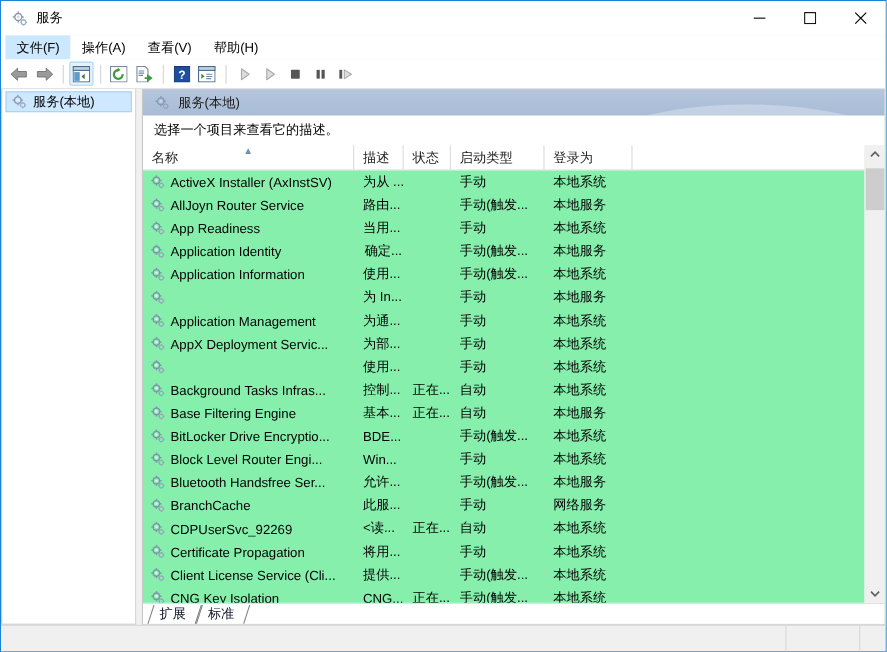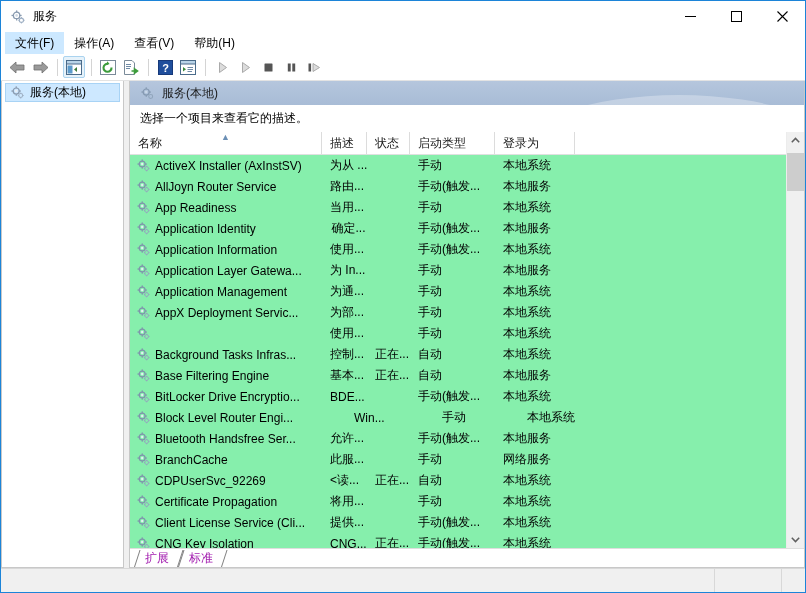--- a/index.html
+++ b/index.html
@@ -132,21 +132,21 @@
   .vs-thumb{
     position:absolute;left:0;width:17px;background:#cdcdcd;
   }
   
   .tabstrip{
     height:19px;flex:0 0 auto;background:#fff;display:flex;align-items:flex-end;
     padding-left:4px;box-sizing:border-box;border-top:1px solid #dedede;
   }
   .tab{
     position:relative;height:17px;display:flex;align-items:center;
-    padding:0 9px 0 11px;font-size:12px;box-sizing:border-box;color:#a21caf;
+    padding:0 9px 0 11px;font-size:12px;box-sizing:border-box;color:#0f172a;
   }
   .tab .lskew,.tab .rskew{
     position:absolute;top:0;bottom:0;width:9px;
   }
   .tab .lskew{left:0;border-left:1px solid #808080;transform:skewX(-18deg);transform-origin:bottom left;}
   .tab .rskew{right:0;border-right:1px solid #808080;transform:skewX(-18deg);transform-origin:bottom right;}
   .tab-label{position:relative;z-index:2;}
   
   .statusbar{
     height:24px;flex:0 0 auto;background:#f0f0f0;display:flex;
@@ -603,21 +603,20 @@
                       <g fill="none" stroke="#93a7bd" stroke-width="1.05">
                         <circle cx="11.3" cy="11.2" r="2"></circle>
                       </g>
                       <g fill="#93a7bd">
                         <rect x="10.8" y="8.3" width="1.05" height="1.3"></rect>
                         <rect x="10.8" y="12.9" width="1.05" height="1.3"></rect>
                         <rect x="8.5" y="10.7" width="1.3" height="1.05"></rect>
                         <rect x="13.1" y="10.7" width="1.3" height="1.05"></rect>
                       </g>
                     </svg></span>
-                  <span>Application Layer Gatewa...</span>
                 </div>
                 <div class="cell" style="width: 45px;">
                   <span>为 In...</span>
                 </div>
                 <div class="cell" style="width: 43px;">
                   <span></span>
                 </div>
                 <div class="cell" style="width: 85px;">
                   <span>手动</span>
                 </div>
@@ -870,21 +869,21 @@
                       </g>
                       <g fill="#93a7bd">
                         <rect x="10.8" y="8.3" width="1.05" height="1.3"></rect>
                         <rect x="10.8" y="12.9" width="1.05" height="1.3"></rect>
                         <rect x="8.5" y="10.7" width="1.3" height="1.05"></rect>
                         <rect x="13.1" y="10.7" width="1.3" height="1.05"></rect>
                       </g>
                     </svg></span>
                   <span>Block Level Router Engi...</span>
                 </div>
-                <div class="cell" style="width: 45px; margin-left: 24px;">
+                <div class="cell" style="width: 45px;">
                   <span>Win...</span>
                 </div>
                 <div class="cell" style="width: 43px;">
                   <span></span>
                 </div>
                 <div class="cell" style="width: 85px;">
                   <span>手动</span>
                 </div>
                 <div class="cell" style="width: 80px;">
                   <span>本地系统</span>

